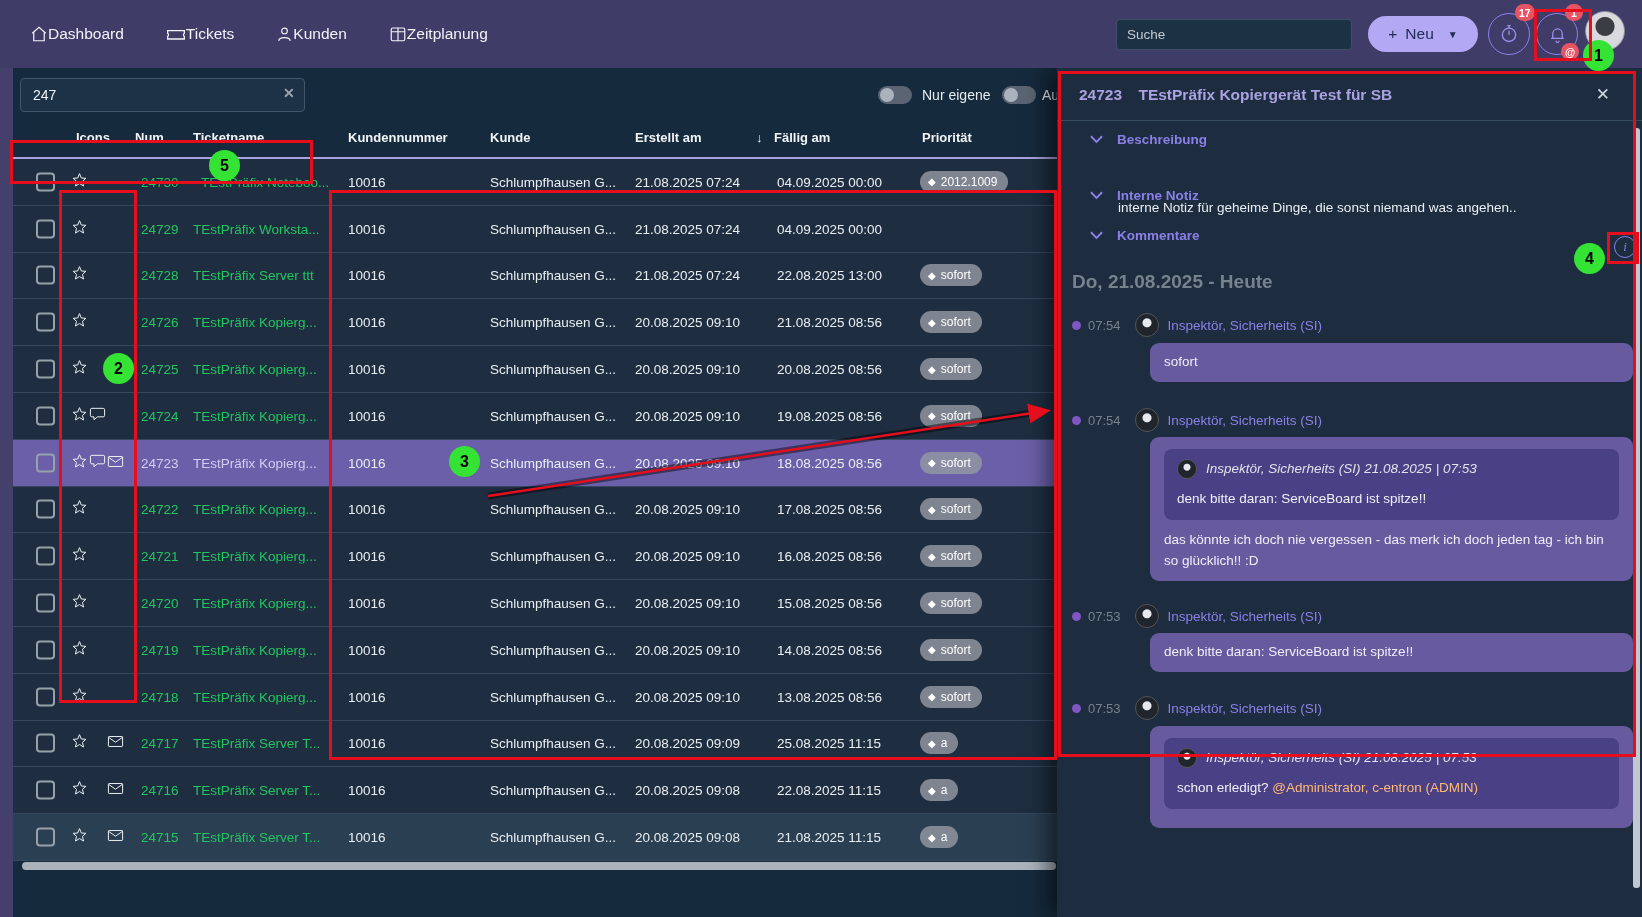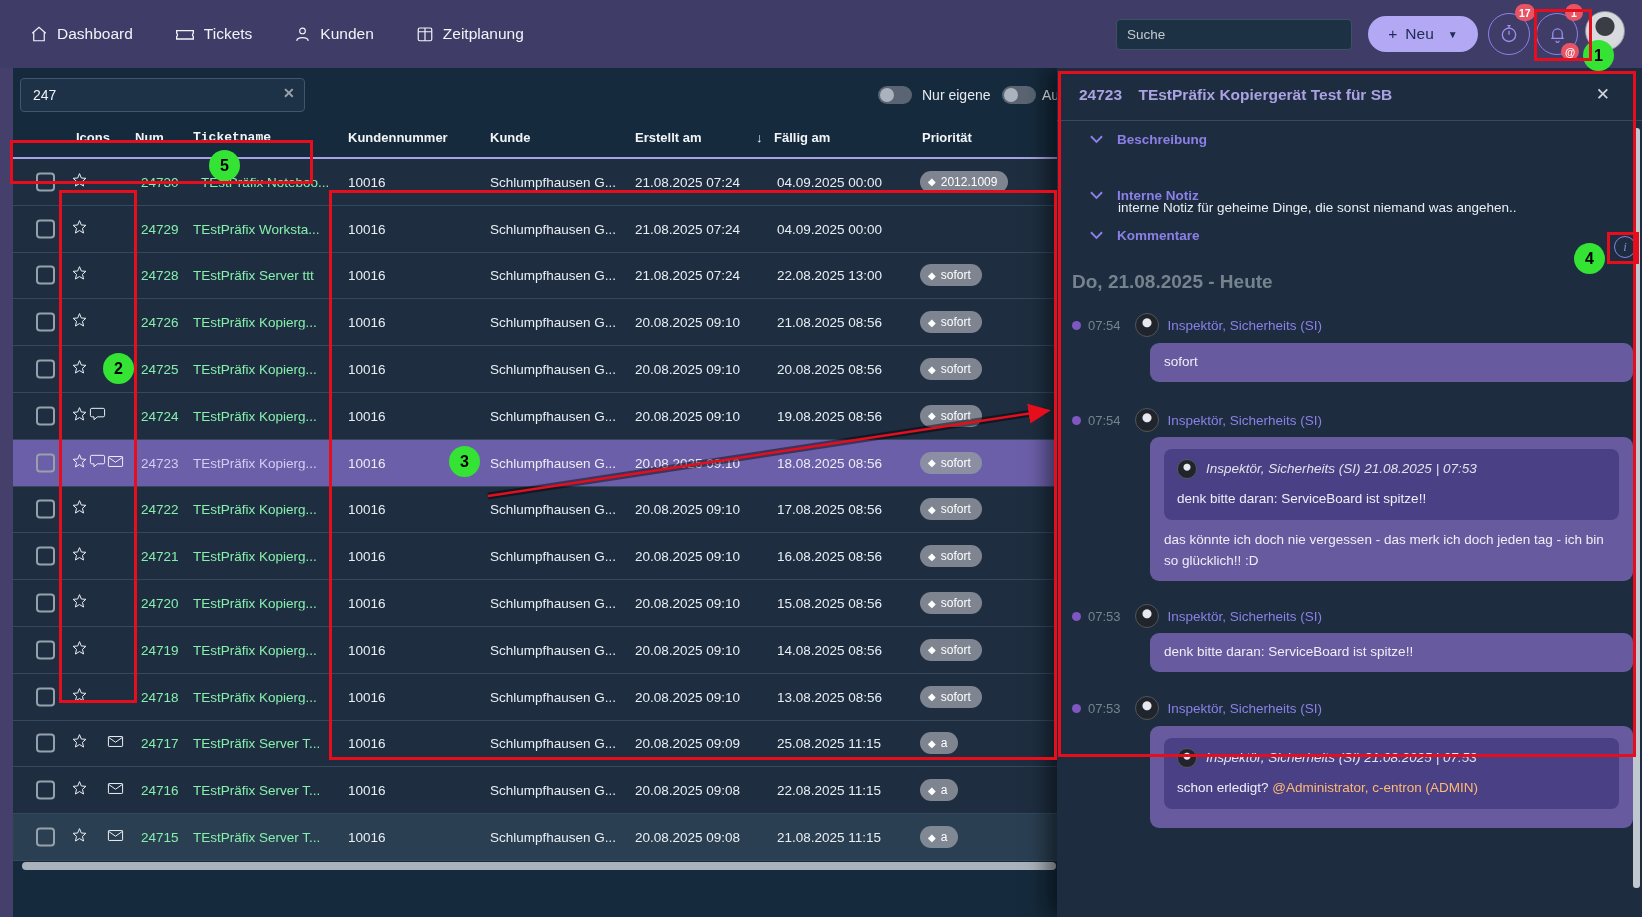--- a/index.html
+++ b/index.html
@@ -4,21 +4,21 @@
 <style>
   * { margin:0; padding:0; box-sizing:border-box; }
   html,body { width:1642px; height:917px; overflow:hidden; background:#14273a;
     font-family:"Liberation Sans", sans-serif; }
 
   
   #topnav { position:absolute; left:0; top:0; width:1642px; height:68px;
     background:#403c68; z-index:30; }
   .nav-items { position:absolute; left:30px; top:0; height:68px; display:flex;
     align-items:center; gap:42px; }
-  .nav-item { display:flex; align-items:center; gap:9px; color:#f2f3f7;
+  .nav-item { display:flex; align-items:center; color:#f2f3f7;
     font-size:15.5px; cursor:pointer; white-space:nowrap; }
   .nav-item svg { stroke:#f2f3f7; fill:none; stroke-width:1.6; }
 
   #nav-search { position:absolute; left:1116px; top:19px; width:236px; height:31px;
     background:#1d3144; border:1px solid #3c5166; border-radius:4px;
     color:#c3cad1; font-size:13.5px; padding:0 10px;
     font-family:"Liberation Sans", sans-serif; }
   #nav-search::placeholder { color:#c3cad1; opacity:1; }
 
   #new-btn { position:absolute; left:1368px; top:16px; width:110px; height:36px;
@@ -67,21 +67,21 @@
   .hcell { position:absolute; top:10px; cursor:pointer; white-space:nowrap; }
   #table-topline { position:absolute; left:13px; top:89px; width:1629px; height:2px;
     background:#a9a2e0; }
   #rows { position:absolute; left:13px; top:91px; width:1629px; }
   .t-row { position:relative; width:100%; height:46.8px; background:#1e2e40;
     border-bottom:1px solid #35485e; cursor:pointer; }
   .t-row.selected { background:#6c5fa9; }
   .t-row.highlighted { background:#2a3f52; }
   .cell { position:absolute; top:50%; transform:translateY(-50%);
     color:#e9eef3; font-size:13.5px; white-space:nowrap; }
-  .cell.link { color:#86efac; }
+  .cell.link { color:#22c55e; }
   .t-row.selected .cell.link { color:#d3cdf2; }
   .cb { position:absolute; left:23px; top:50%; transform:translateY(-50%);
     width:19px; height:19px; border:2px solid #97a1ac; border-radius:4px; }
   .row-icon { position:absolute; top:50%; transform:translateY(-50%); }
   .row-icon svg { stroke:#eef2f6; fill:none; stroke-width:1.4; }
   .name-cell { left:180px; max-width:146px; overflow:hidden; }
   .badge { position:absolute; left:907px; top:50%; transform:translateY(-50%);
     background:rgba(148,153,162,.82); color:#fff; font-size:12px;
     border-radius:12px; padding:4px 11px 4px 8px; display:flex; align-items:center;
     gap:5px; white-space:nowrap; }
@@ -215,21 +215,21 @@
     </div>
   <span class="toggle-label" style="left:922px; top:19px;">Nur eigene</span>
   <div class="toggle" style="left:1002px; top:18px;">
       <div class="knob"></div>
     </div>
   <span class="toggle-label" style="left:1042px; top:19px;">Au</span>
 
   <div id="table-header">
     <span class="hcell" style="left:63px;">Icons</span>
     <span class="hcell" style="left:122px;">Num...</span>
-    <span class="hcell" style="left:180px;font-family:Liberation Mono, monospace;">Ticketname</span>
+    <span class="hcell" style="left:180px;">Ticketname</span>
     <span class="hcell" style="left:335px;">Kundennummer</span>
     <span class="hcell" style="left:477px;">Kunde</span>
     <span class="hcell" style="left:622px;">Erstellt am</span>
     <span class="hcell" style="left:743px;">↓</span>
     <span class="hcell" style="left:761px;">Fällig am</span>
     <span class="hcell" style="left:909px;">Priorität</span>
   </div>
   <div id="table-topline"></div>
 
   <div id="rows">

